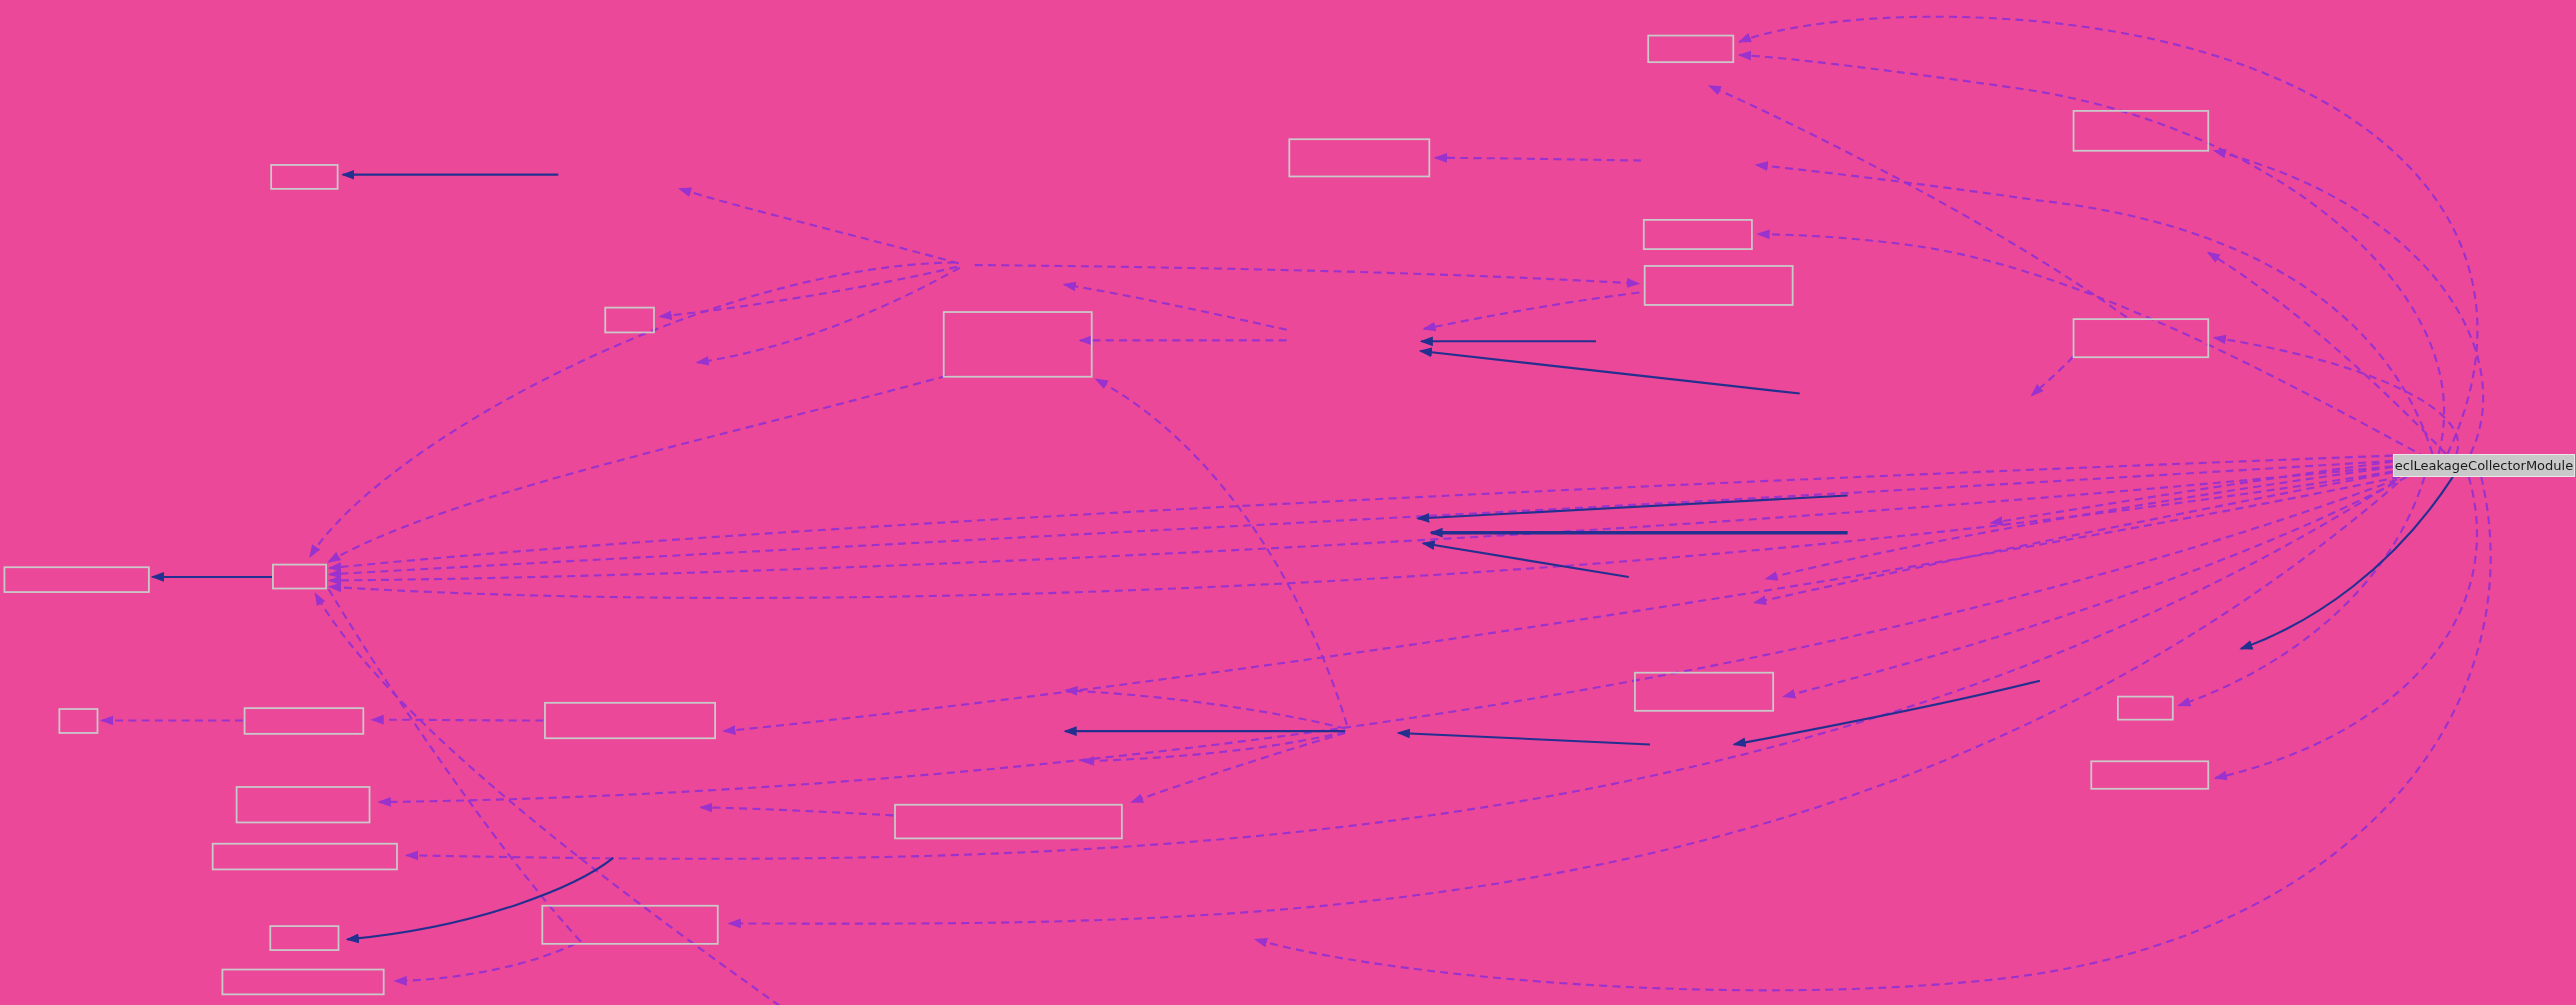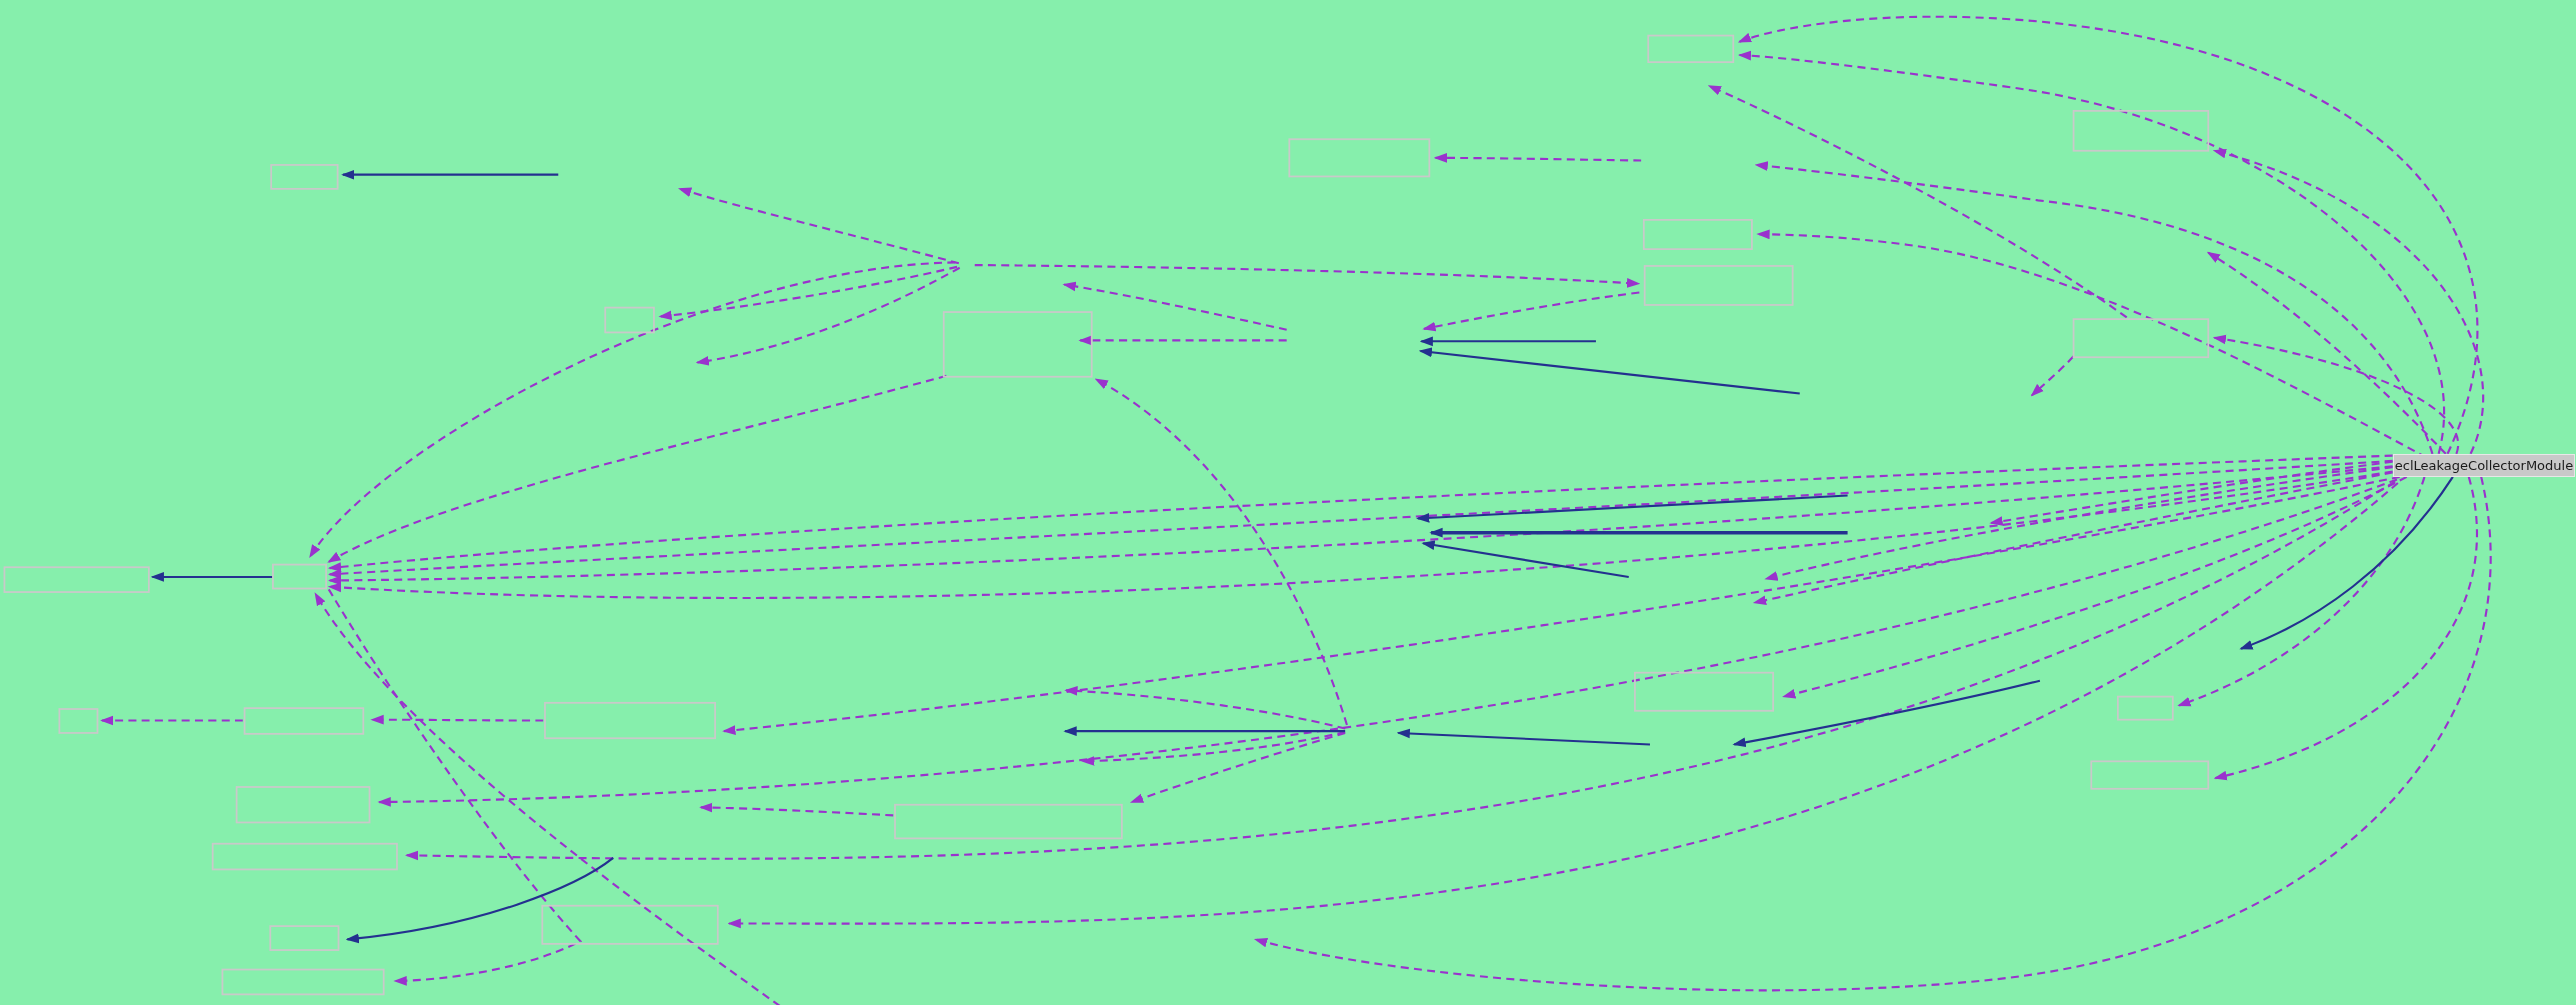--- a/index.html
+++ b/index.html
@@ -4,21 +4,21 @@
 <style>
   html, body {
     margin: 0;
     padding: 0;
     background: #000000;
   }
   .graph-canvas {
     position: relative;
     width: 2576px;
     height: 1006px;
-    background: #86efac;
+    background: #ec4899;
     overflow: hidden;
     font-family: "DejaVu Sans", sans-serif;
   }
   .graph-canvas svg {
     position: absolute;
     left: 0;
     top: 0;
   }
   .hub-node {
     position: absolute;

